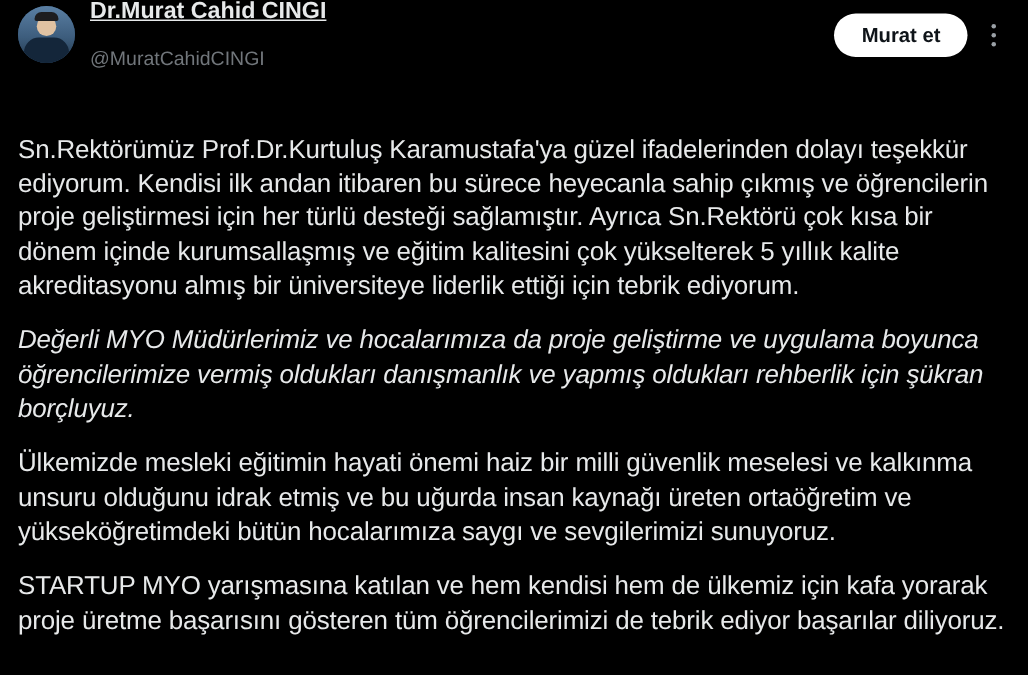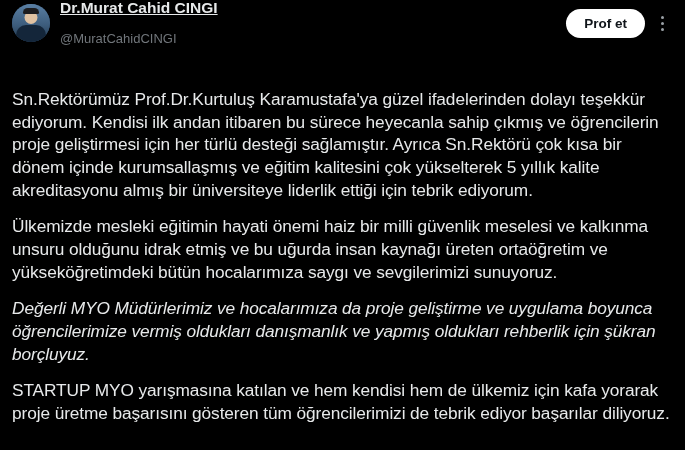--- a/index.html
+++ b/index.html
@@ -159,29 +159,29 @@
       <div class="av-body"></div>
       <div class="av-head"></div>
       <div class="av-cap"></div>
     </div>
 
     <div class="name-block">
       <div class="display-name">Dr.Murat Cahid CINGI</div>
       <div class="handle">@MuratCahidCINGI</div>
     </div>
 
-    <button class="follow-btn">Prof et</button>
+    <button class="follow-btn">Murat et</button>
 
     <div class="more-btn">
       <i></i>
       <i></i>
       <i></i>
     </div>
   </div>
 
   <div class="post-body">
     <p class="para">Sn.Rektörümüz Prof.Dr.Kurtuluş Karamustafa'ya güzel ifadelerinden dolayı teşekkür ediyorum. Kendisi ilk andan itibaren bu sürece heyecanla sahip çıkmış ve öğrencilerin proje geliştirmesi için her türlü desteği sağlamıştır. Ayrıca Sn.Rektörü çok kısa bir dönem içinde kurumsallaşmış ve eğitim kalitesini çok yükselterek 5 yıllık kalite akreditasyonu almış bir üniversiteye liderlik ettiği için tebrik ediyorum.</p>
+    <p class="para italic">Değerli MYO Müdürlerimiz ve hocalarımıza da proje geliştirme ve uygulama boyunca  öğrencilerimize vermiş oldukları danışmanlık ve yapmış oldukları rehberlik için şükran borçluyuz.</p>
     <p class="para">Ülkemizde mesleki eğitimin hayati önemi haiz bir milli güvenlik meselesi ve kalkınma unsuru olduğunu idrak etmiş ve bu uğurda insan kaynağı üreten ortaöğretim ve yükseköğretimdeki bütün hocalarımıza saygı ve sevgilerimizi sunuyoruz.</p>
-    <p class="para italic">Değerli MYO Müdürlerimiz ve hocalarımıza da proje geliştirme ve uygulama boyunca  öğrencilerimize vermiş oldukları danışmanlık ve yapmış oldukları rehberlik için şükran borçluyuz.</p>
     <p class="para last">STARTUP MYO yarışmasına katılan ve hem kendisi hem de ülkemiz için kafa yorarak proje üretme başarısını gösteren tüm öğrencilerimizi de tebrik ediyor başarılar diliyoruz.</p>
   </div>
 
 </div>
 
 </body></html>

